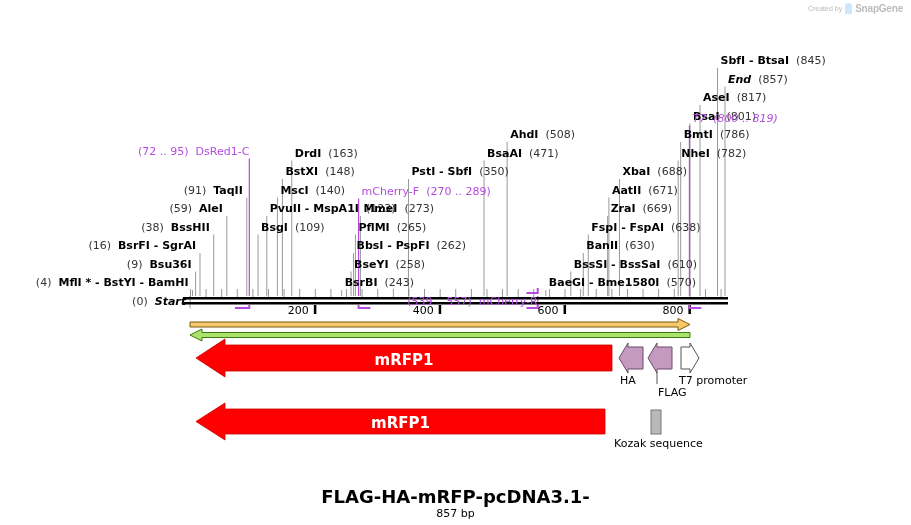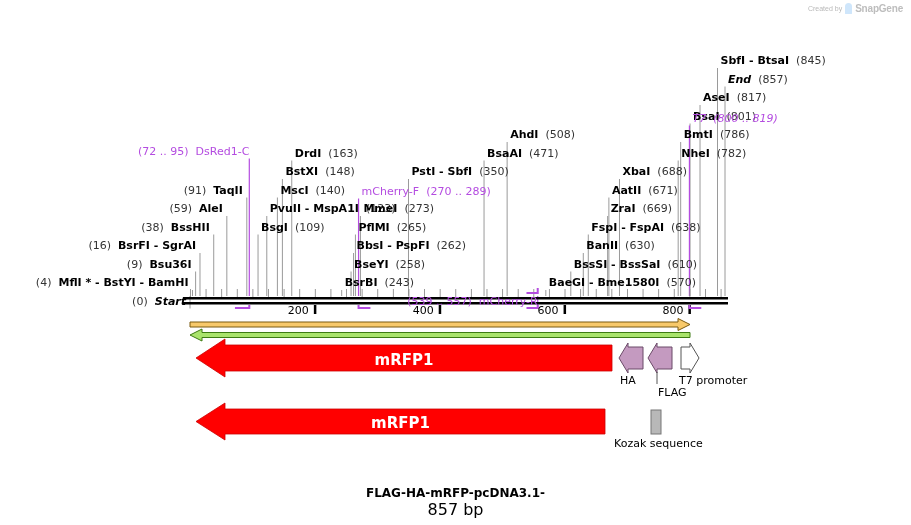--- a/index.html
+++ b/index.html
@@ -31,22 +31,22 @@
   .lbl .pos{font-weight:normal;color:#333;}
   .lbl.pur .nm{color:#b44ce0;font-weight:normal;}
   .lbl.pur .pos{color:#b44ce0;}
   .lbl.rightal{text-align:right;}
 
   
   .title{
     position:absolute;left:0;right:0;text-align:center;
     font-family:"DejaVu Sans","Liberation Sans",sans-serif;
   }
-  .title .t1{font-size:12px;font-weight:bold;color:#000;}
-  .title .t2{font-size:16px;color:#000;}
+  .title .t1{font-size:18px;font-weight:bold;color:#000;}
+  .title .t2{font-size:11px;color:#000;}
 
   .ftlabel{
     position:absolute;font-size:11px;color:#000;white-space:nowrap;
     font-family:"DejaVu Sans","Liberation Sans",sans-serif;
   }
   .ruler-num{
     position:absolute;font-size:11px;color:#000;
     font-family:"DejaVu Sans","Liberation Sans",sans-serif;
   }
   .arrowtext{

